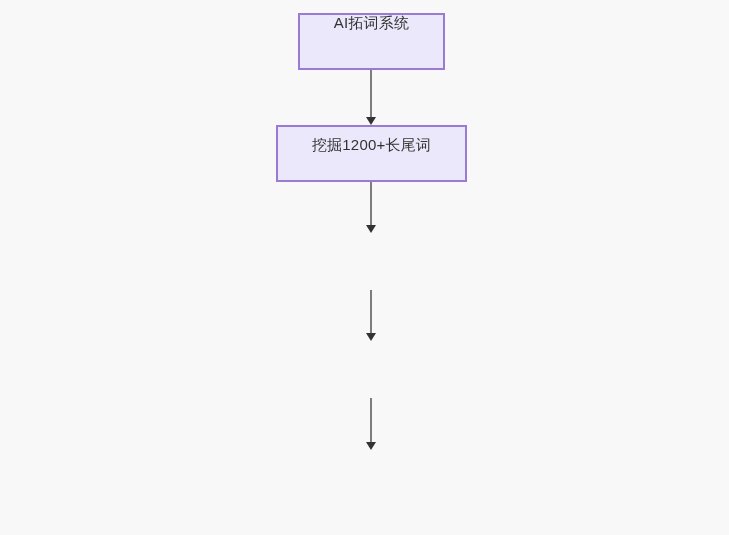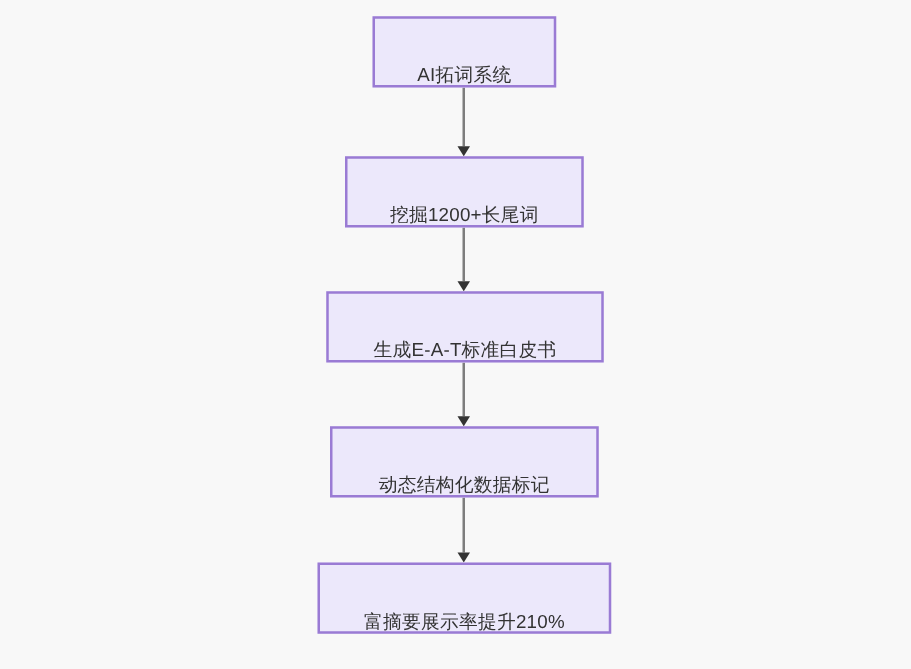--- a/index.html
+++ b/index.html
@@ -19,21 +19,21 @@
     height: 535px;
   }
   .node {
     position: absolute;
     box-sizing: border-box;
     height: 57px;
     background: #ece8fb;
     border: 2px solid #9a7bd4;
     border-radius: 0;
     display: flex;
-    align-items: flex-end;
+    align-items: flex-start;
     justify-content: center;
   }
   .node-label {
     font-size: 15px;
     line-height: 1;
     color: #333333;
     white-space: nowrap;
     letter-spacing: 0.2px;
   }
   .connector {
@@ -79,23 +79,14 @@
     <div class="stem" style="height: 44px; background: rgb(125, 125, 125);"></div>
     <div class="head" style="border-top-color: rgb(51, 51, 51);"></div>
   </div>
 
   <div class="node" style="left: 298px; top: 13px; width: 147px; background: rgb(236, 232, 251); border-color: rgb(154, 123, 212);">
     <span class="node-label" style="color: rgb(51, 51, 51);">AI拓词系统</span>
   </div>
   <div class="node" style="left: 276px; top: 125px; width: 191px; background: rgb(236, 232, 251); border-color: rgb(154, 123, 212);">
     <span class="node-label" style="color: rgb(51, 51, 51); margin-top: 10px;">挖掘1200+长尾词</span>
   </div>
-  <div class="node" style="left: 261px; top: 233px; width: 222px; background: rgb(236, 232, 251); border-color: rgb(154, 123, 212);">
-    <span class="node-label" style="color: rgb(51, 51, 51);">生成E-A-T标准白皮书</span>
-  </div>
-  <div class="node" style="left: 264px; top: 341px; width: 215px; background: rgb(236, 232, 251); border-color: rgb(154, 123, 212);">
-    <span class="node-label" style="color: rgb(51, 51, 51);">动态结构化数据标记</span>
-  </div>
-  <div class="node" style="left: 254px; top: 450px; width: 235px; background: rgb(236, 232, 251); border-color: rgb(154, 123, 212);">
-    <span class="node-label" style="color: rgb(51, 51, 51);">富摘要展示率提升210%</span>
-  </div>
 
 </div>
 
 </body></html>

